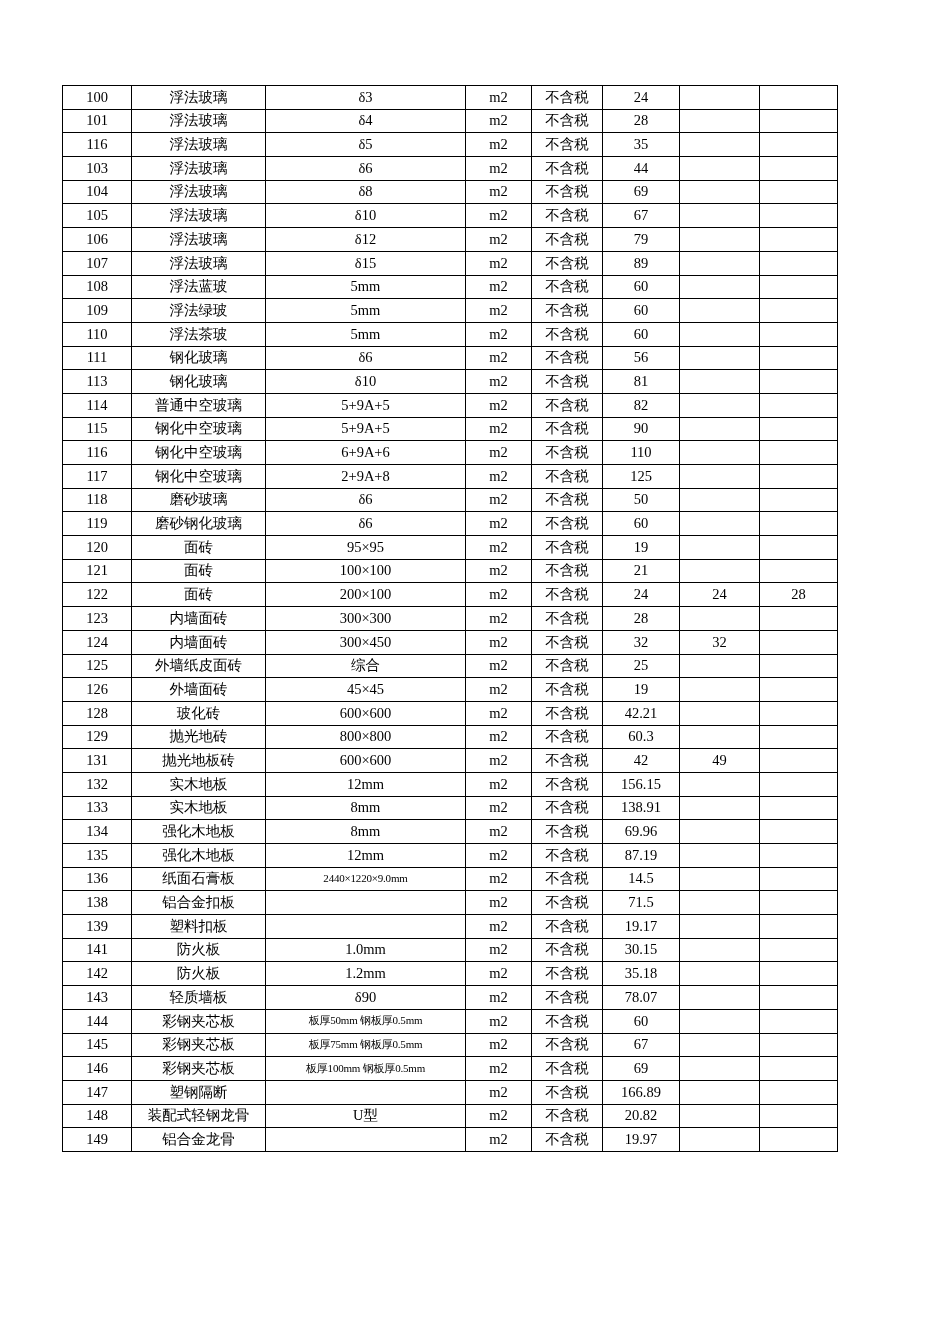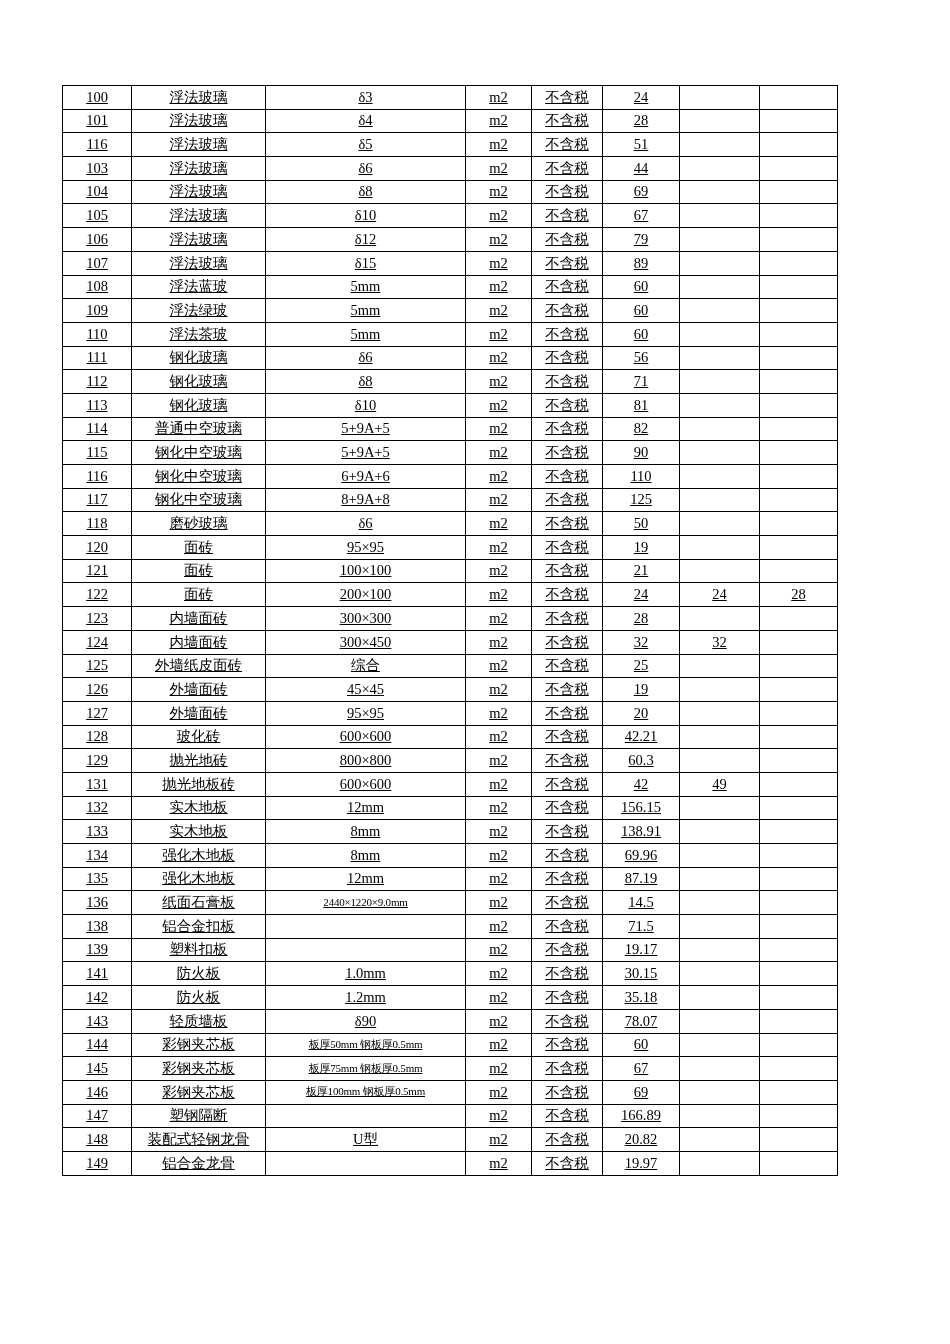--- a/index.html
+++ b/index.html
@@ -25,21 +25,20 @@
     position: absolute;
     left: 62px;
     top: 85px;
     width: 775px;
   }
   table.price-table {
     border-collapse: collapse;
     table-layout: fixed;
     width: 775px;
     background: #ffffff;
-    text-decoration: underline;
   }
   table.price-table td {
     border: 1px solid #000000;
     height: 22.7px;
     padding: 0 2px;
     text-align: center;
     vertical-align: middle;
     font-size: 14.5px;
     line-height: 1.05;
     white-space: nowrap;
@@ -103,21 +102,21 @@
             <td class="cell-price">28</td>
             <td class="cell-extra"></td>
             <td class="cell-extra"></td>
           </tr>
           <tr>
             <td class="cell-no">116</td>
             <td class="cell-name">浮法玻璃</td>
             <td class="cell-spec">δ5</td>
             <td class="cell-unit">m2</td>
             <td class="cell-tax">不含税</td>
-            <td class="cell-price">51</td>
+            <td class="cell-price">35</td>
             <td class="cell-extra"></td>
             <td class="cell-extra"></td>
           </tr>
           <tr>
             <td class="cell-no">103</td>
             <td class="cell-name">浮法玻璃</td>
             <td class="cell-spec">δ6</td>
             <td class="cell-unit">m2</td>
             <td class="cell-tax">不含税</td>
             <td class="cell-price">44</td>
@@ -198,30 +197,20 @@
             <td class="cell-no">111</td>
             <td class="cell-name">钢化玻璃</td>
             <td class="cell-spec">δ6</td>
             <td class="cell-unit">m2</td>
             <td class="cell-tax">不含税</td>
             <td class="cell-price">56</td>
             <td class="cell-extra"></td>
             <td class="cell-extra"></td>
           </tr>
           <tr>
-            <td class="cell-no">112</td>
-            <td class="cell-name">钢化玻璃</td>
-            <td class="cell-spec">δ8</td>
-            <td class="cell-unit">m2</td>
-            <td class="cell-tax">不含税</td>
-            <td class="cell-price">71</td>
-            <td class="cell-extra"></td>
-            <td class="cell-extra"></td>
-          </tr>
-          <tr>
             <td class="cell-no">113</td>
             <td class="cell-name">钢化玻璃</td>
             <td class="cell-spec">δ10</td>
             <td class="cell-unit">m2</td>
             <td class="cell-tax">不含税</td>
             <td class="cell-price">81</td>
             <td class="cell-extra"></td>
             <td class="cell-extra"></td>
           </tr>
           <tr>
@@ -250,38 +239,48 @@
             <td class="cell-spec">6+9A+6</td>
             <td class="cell-unit">m2</td>
             <td class="cell-tax">不含税</td>
             <td class="cell-price">110</td>
             <td class="cell-extra"></td>
             <td class="cell-extra"></td>
           </tr>
           <tr>
             <td class="cell-no">117</td>
             <td class="cell-name">钢化中空玻璃</td>
-            <td class="cell-spec">8+9A+8</td>
+            <td class="cell-spec">2+9A+8</td>
             <td class="cell-unit">m2</td>
             <td class="cell-tax">不含税</td>
             <td class="cell-price">125</td>
             <td class="cell-extra"></td>
             <td class="cell-extra"></td>
           </tr>
           <tr>
             <td class="cell-no">118</td>
             <td class="cell-name">磨砂玻璃</td>
             <td class="cell-spec">δ6</td>
             <td class="cell-unit">m2</td>
             <td class="cell-tax">不含税</td>
             <td class="cell-price">50</td>
             <td class="cell-extra"></td>
             <td class="cell-extra"></td>
           </tr>
           <tr>
+            <td class="cell-no">119</td>
+            <td class="cell-name">磨砂钢化玻璃</td>
+            <td class="cell-spec">δ6</td>
+            <td class="cell-unit">m2</td>
+            <td class="cell-tax">不含税</td>
+            <td class="cell-price">60</td>
+            <td class="cell-extra"></td>
+            <td class="cell-extra"></td>
+          </tr>
+          <tr>
             <td class="cell-no">120</td>
             <td class="cell-name">面砖</td>
             <td class="cell-spec">95×95</td>
             <td class="cell-unit">m2</td>
             <td class="cell-tax">不含税</td>
             <td class="cell-price">19</td>
             <td class="cell-extra"></td>
             <td class="cell-extra"></td>
           </tr>
           <tr>
@@ -334,30 +333,20 @@
             <td class="cell-extra"></td>
             <td class="cell-extra"></td>
           </tr>
           <tr>
             <td class="cell-no">126</td>
             <td class="cell-name">外墙面砖</td>
             <td class="cell-spec">45×45</td>
             <td class="cell-unit">m2</td>
             <td class="cell-tax">不含税</td>
             <td class="cell-price">19</td>
-            <td class="cell-extra"></td>
-            <td class="cell-extra"></td>
-          </tr>
-          <tr>
-            <td class="cell-no">127</td>
-            <td class="cell-name">外墙面砖</td>
-            <td class="cell-spec">95×95</td>
-            <td class="cell-unit">m2</td>
-            <td class="cell-tax">不含税</td>
-            <td class="cell-price">20</td>
             <td class="cell-extra"></td>
             <td class="cell-extra"></td>
           </tr>
           <tr>
             <td class="cell-no">128</td>
             <td class="cell-name">玻化砖</td>
             <td class="cell-spec">600×600</td>
             <td class="cell-unit">m2</td>
             <td class="cell-tax">不含税</td>
             <td class="cell-price">42.21</td>

